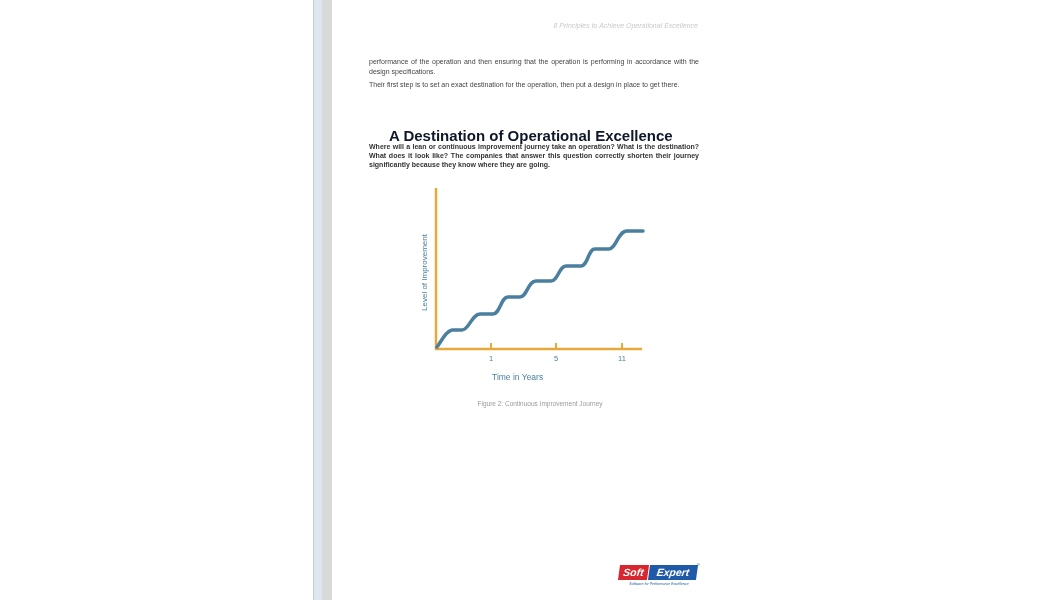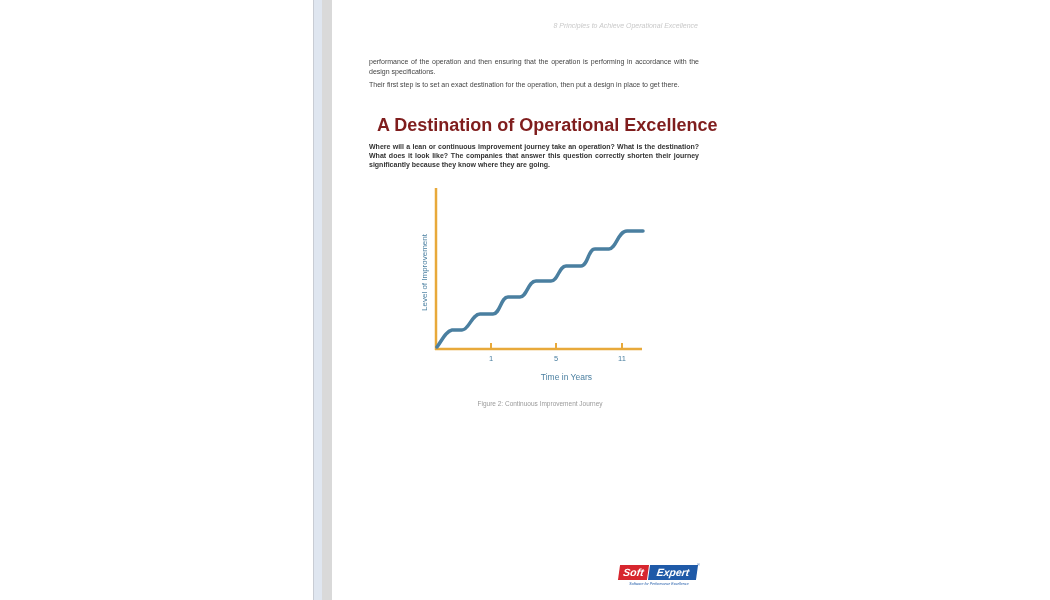--- a/index.html
+++ b/index.html
@@ -18,35 +18,35 @@
     }
     .body-text {
       position: absolute; left: 369px; width: 330px;
       font-size: 7px; line-height: 9.5px; color: #444; text-align: justify;
       margin: 0;
     }
     .p1 { top: 57px; }
     .p2 { top: 80px; }
     .heading {
       position: absolute; left: 373px; top: 111px;
-      font-size: 18px; font-weight: bold; color: #7f1d1d; margin: 4px;
+      font-size: 15px; font-weight: bold; color: #0f172a; margin: 16px;
     }
     .lead {
       position: absolute; left: 369px; top: 142px; width: 330px;
       font-size: 7px; line-height: 9px; font-weight: bold; color: #333; text-align: justify; margin: 0;
     }
     .chart { position: absolute; left: 0; top: 0; width: 1050px; height: 600px; pointer-events: none; }
     .chart-svg { position: absolute; left: 0; top: 0; }
     .y-label {
       position: absolute; left: 384px; top: 268px; width: 80px; text-align: center;
       transform: rotate(-90deg); transform-origin: center center;
       font-size: 8px; color: #4a7fa0; margin-left: 0;
     }
     .tick-label { position: absolute; top: 354px; font-size: 7.5px; color: #4a7fa0; width: 20px; text-align: center; }
-    .x-label { position: absolute; left: 492px; width: 100px; top: 372px; text-align: right; font-size: 8.5px; color: #4a7fa0; }
+    .x-label { position: absolute; left: 492px; width: 100px; top: 372px; text-align: left; font-size: 8.5px; color: #4a7fa0; }
     .caption { position: absolute; left: 440px; width: 200px; top: 400px; text-align: center; font-size: 6.5px; color: #9a9a9a; }
     .logo { position: absolute; left: 619px; top: 564px; width: 82px; height: 28px; }
     .logo-soft {
       position: absolute; left: 0; top: 1px; width: 29px; height: 15px; background: #d7262e;
       color: #fff; font-weight: bold; font-style: italic; font-size: 10.5px; line-height: 15px; text-align: center;
       transform: skewX(-8deg);
     }
     .logo-expert {
       position: absolute; left: 30px; top: 1px; width: 48px; height: 15px; background: #1f5aa8;
       color: #fff; font-weight: bold; font-style: italic; font-size: 10.5px; line-height: 15px; text-align: center;

